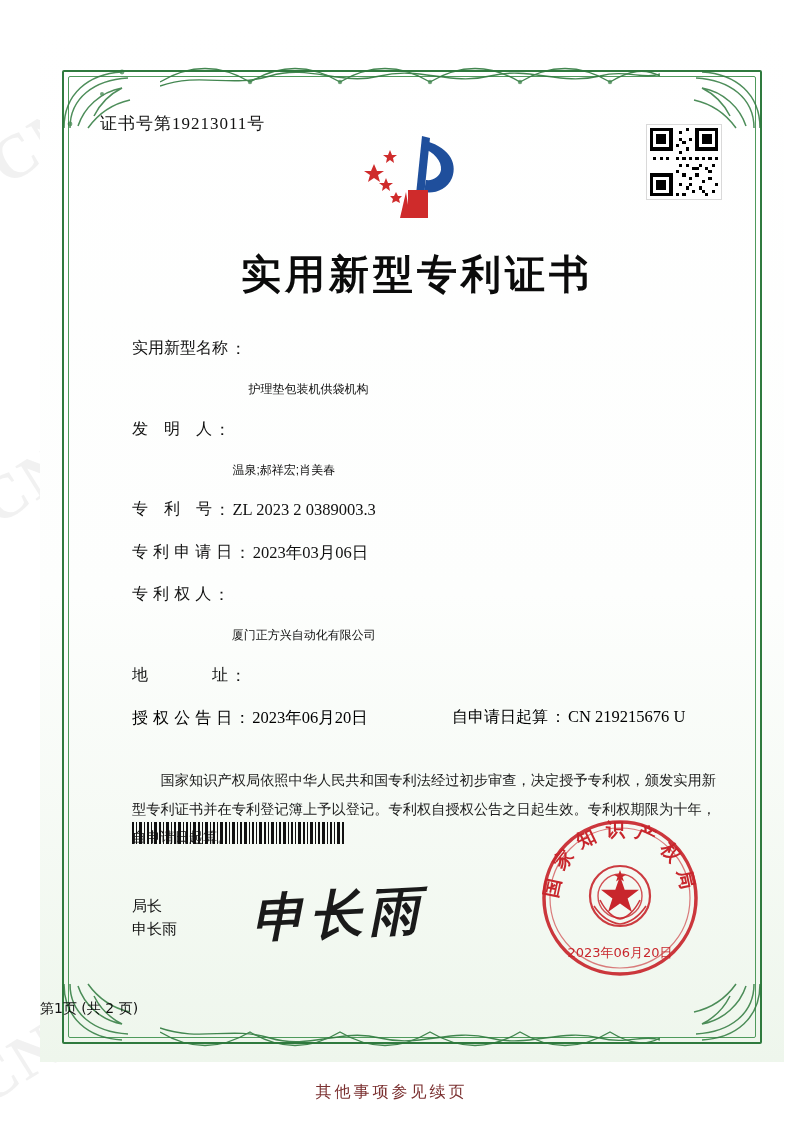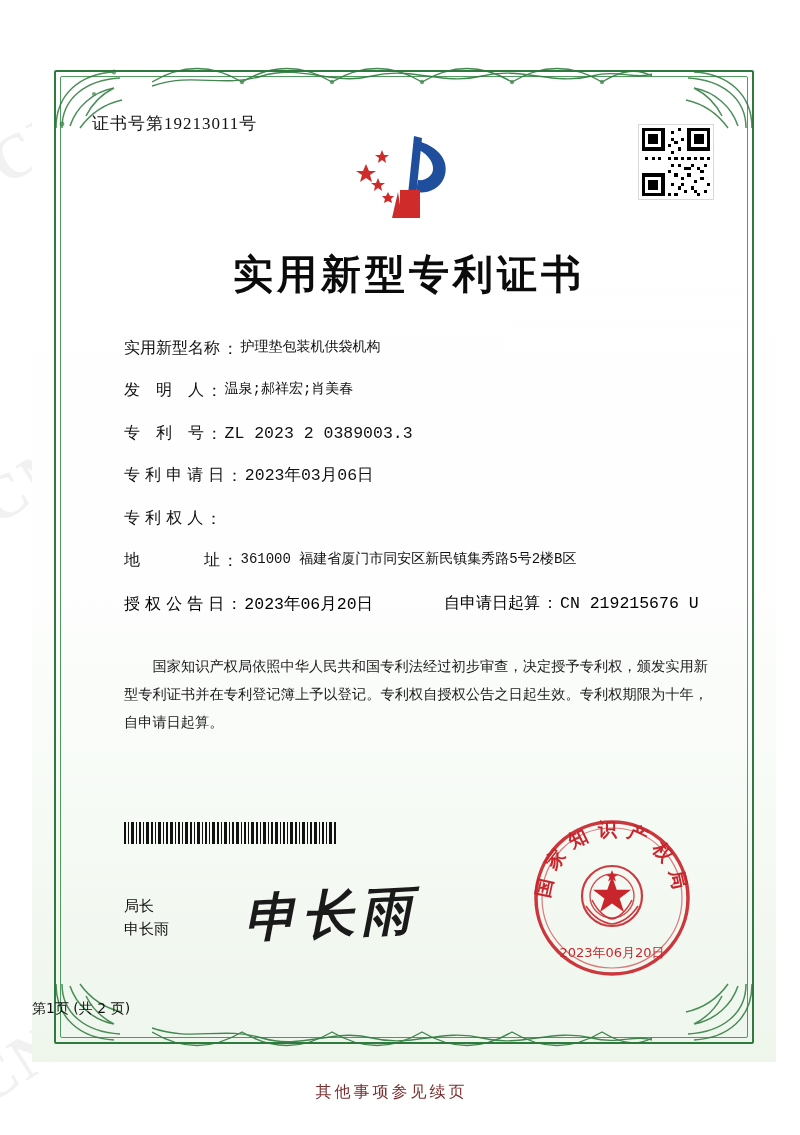--- a/index.html
+++ b/index.html
@@ -30,21 +30,21 @@
     letter-spacing: 2px;
     color: rgba(120, 120, 120, 0.10);
     transform: rotate(-32deg);
     white-space: nowrap;
     user-select: none;
   }
 
   
   .page {
     position: absolute;
-    left: 32px;
+    left: 40px;
     top: 22px;
     width: 744px;
     height: 1040px;
     background: linear-gradient(180deg, #ffffff 0%, #fdfefd 55%, #eef6ec 100%);
     z-index: 1;
   }
 
   
   .border-outer {
     position: absolute;
@@ -147,24 +147,24 @@
     margin-bottom: 21px;
     line-height: 1.3;
   }
   .f-label {
     white-space: pre;
     font-family: "DejaVu Sans", sans-serif;
     font-size: 16px;
   }
   .f-colon { margin: 0 2px 0 2px; }
   .f-value {
-    font-family: Liberation Mono, monospace;
+    font-family: Liberation Serif, serif;
     font-size: 16.5px;
   }
-  .f-value.cjk { font-family: Liberation Mono, monospace; font-size: 14px; }
+  .f-value.cjk { font-family: Liberation Sans, sans-serif; font-size: 12px; margin-top: 44px; }
 
   .row-split { display: flex; align-items: flex-start; margin-bottom: 37px; }
   .row-split .left { display:flex; align-items: baseline; width: 320px; }
   .row-split .right { display:flex; align-items: baseline; }
 
   .paragraphs {
     margin-top: 26px;
     padding-left: 32px;
     padding-right: 18px;
     font-family: "DejaVu Sans", sans-serif;
@@ -439,26 +439,26 @@
 
       <div class="field-row">
         <span class="f-label">专 利 申 请 日</span>
         <span class="f-colon">：</span>
         <span class="f-value">2023年03月06日</span>
       </div>
 
       <div class="field-row">
         <span class="f-label">专 利 权 人</span>
         <span class="f-colon">：</span>
+        <span class="f-value cjk">厦门正方兴自动化有限公司</span>
       </div>
 
       <div class="field-row">
         <span class="f-label">地　　　　址</span>
         <span class="f-colon">：</span>
-        <span class="f-value cjk">361000 福建省厦门市同安区新民镇集秀路5号2楼B区</span>
       </div>
 
       <div class="row-split">
         <div class="left">
           <span class="f-label">授 权 公 告 日</span>
           <span class="f-colon">：</span>
           <span class="f-value">2023年06月20日</span>
         </div>
         <div class="right">
           <span class="f-label">自申请日起算</span>

